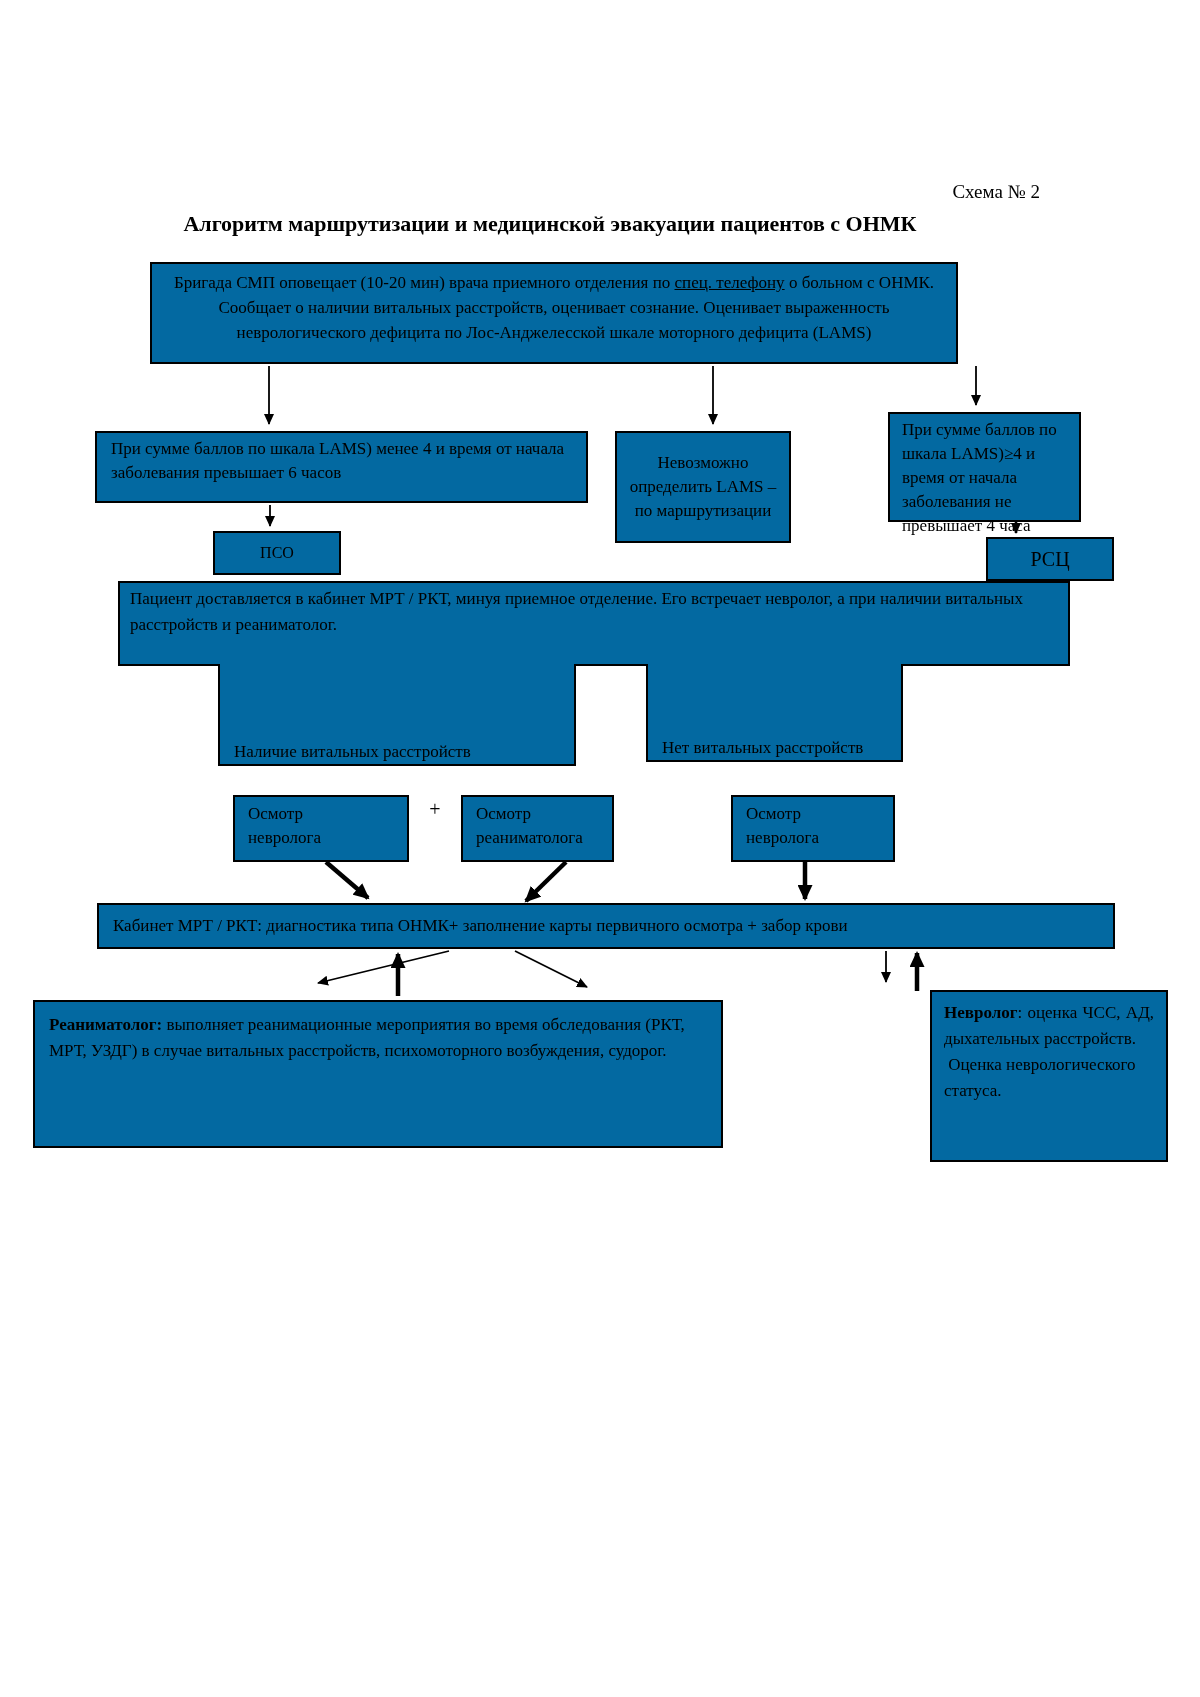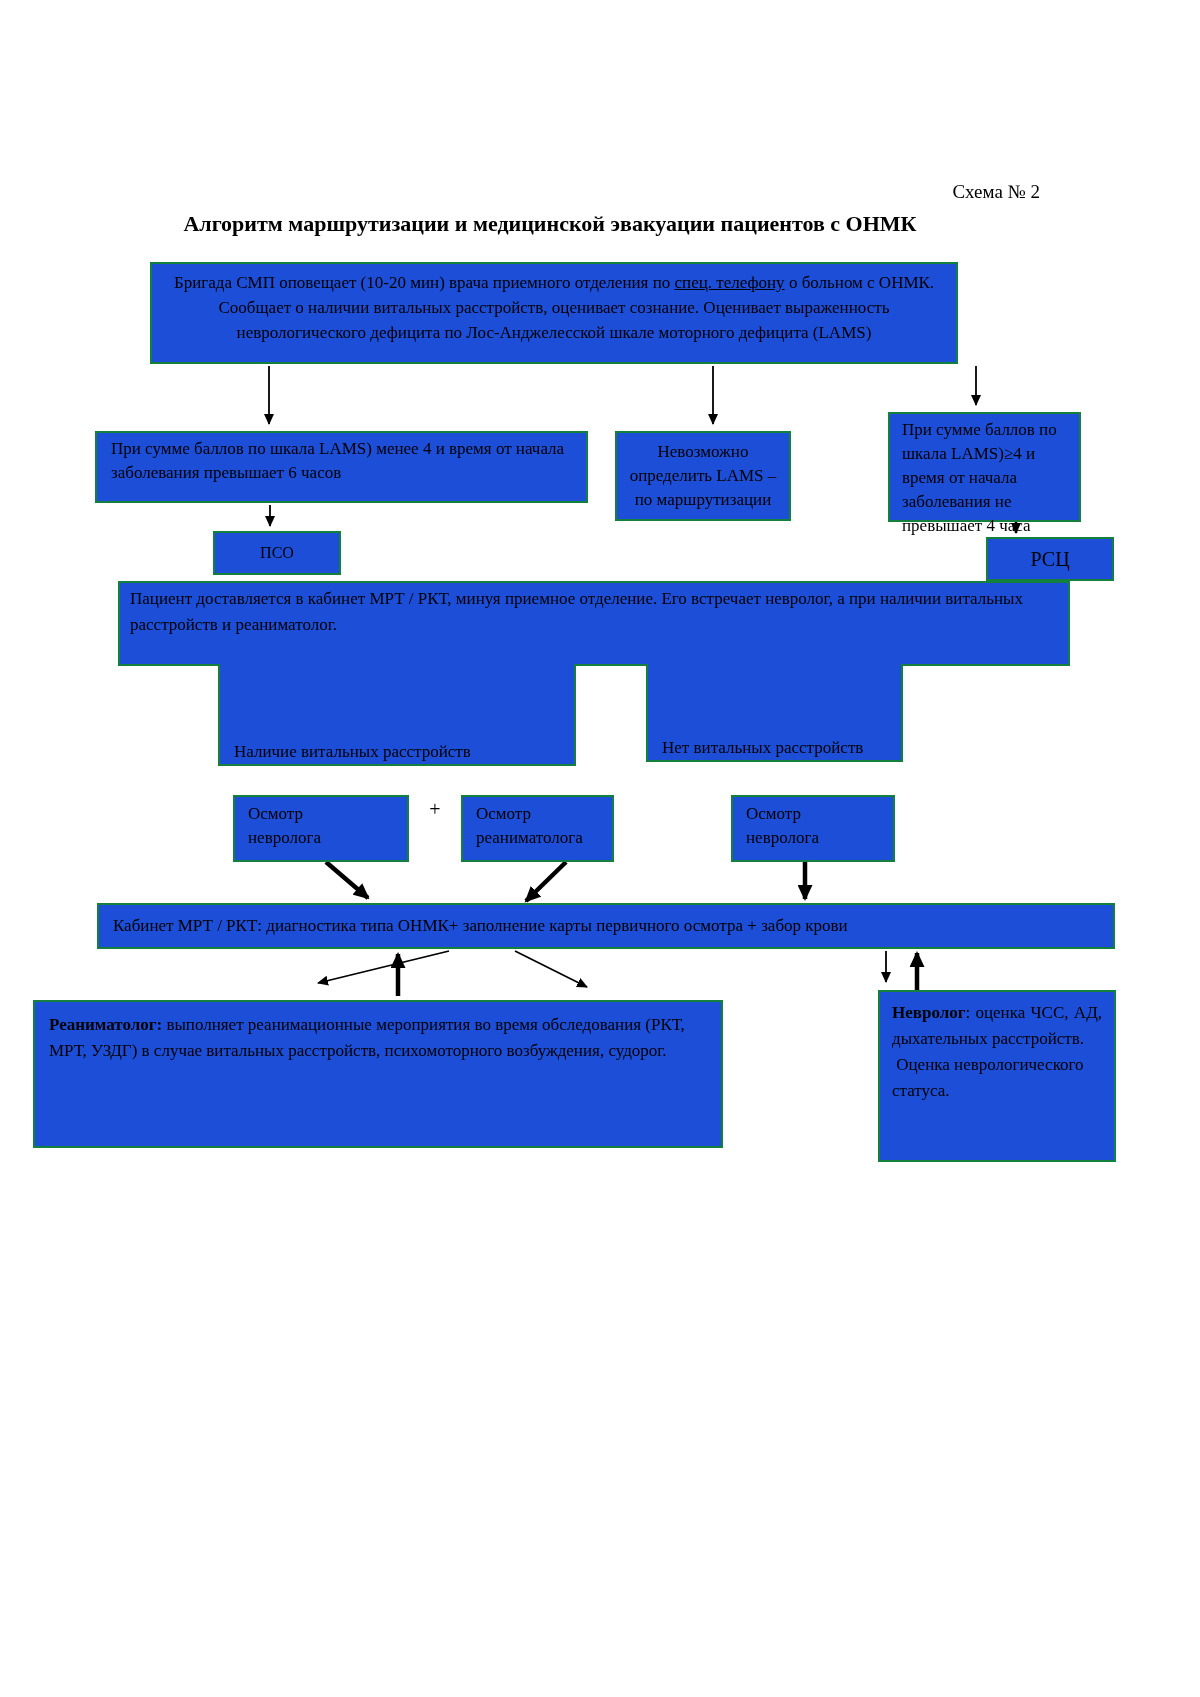--- a/index.html
+++ b/index.html
@@ -3,21 +3,21 @@
 <meta charset="utf-8">
 <style>
   html,body{margin:0;padding:0;background:#ffffff;}
   #page{
     position:relative;width:1200px;height:1697px;background:#ffffff;
     font-family:"Liberation Serif","DejaVu Serif",serif;color:#000;
     overflow:hidden;
   }
   #arrow-layer{position:absolute;left:0;top:0;width:1200px;height:1697px;}
   .box{
-    position:absolute;border:2px solid #15803d;background:#1d4ed8;
+    position:absolute;border:2px solid #000000;background:#0369a1;
     font-size:17px;line-height:24px;box-sizing:border-box;
   }
   .scheme-label{
     position:absolute;top:181px;left:880px;width:160px;
     font-size:19px;text-align:right;
   }
   .main-title{
     position:absolute;top:211px;left:60px;width:980px;
     font-size:22px;font-weight:bold;text-align:center;
   }
@@ -70,21 +70,21 @@
   <div class="main-title">Алгоритм маршрутизации и медицинской эвакуации пациентов с ОНМК</div>
 
   <div class="box" style="left:150px;top:262px;width:808px;height:102px;text-align:center;padding:6px 12px;line-height:25px;">
     <span>Бригада СМП оповещает (10-20 мин) врача приемного отделения по </span><span style="text-decoration:underline;">спец. телефону</span><span> о больном с ОНМК. Сообщает о наличии витальных расстройств, оценивает сознание. Оценивает выраженность неврологического дефицита по Лос-Анджелесской шкале моторного дефицита (LAMS)</span>
   </div>
 
   <div class="box pad" style="left:95px;top:431px;width:493px;height:72px;">
     <span>При сумме баллов по шкала LAMS) менее 4 и время от начала заболевания  превышает 6 часов</span>
   </div>
 
-  <div class="box centered" style="left:615px;top:431px;width:176px;height:90px;padding:2px 8px;">
+  <div class="box centered" style="left:615px;top:431px;width:176px;height:112px;padding:2px 8px;">
     <span>Невозможно определить LAMS – по маршрутизации</span>
   </div>
 
   <div class="box pad" style="left:888px;top:412px;width:193px;height:110px;padding:4px 8px 4px 12px;">
     <span>При сумме баллов по шкала LAMS)≥4 и время от начала заболевания не превышает 4 часа</span>
   </div>
 
   <div class="box centered" style="left:213px;top:531px;width:128px;height:44px;font-size:16px;">
     <span>ПСО</span>
   </div>
@@ -118,18 +118,18 @@
   </div>
 
   <div class="box" style="left:97px;top:903px;width:1018px;height:46px;display:flex;align-items:center;padding:0 10px 0 14px;">
     <span>Кабинет МРТ / РКТ: диагностика типа ОНМК+ заполнение карты первичного осмотра + забор крови</span>
   </div>
 
   <div class="box" style="left:33px;top:1000px;width:690px;height:148px;padding:10px 14px;line-height:26px;">
     <span class="lead-b">Реаниматолог:</span><span> выполняет реанимационные мероприятия во время обследования (РКТ, МРТ, УЗДГ) в случае витальных расстройств, психомоторного возбуждения, судорог.</span>
   </div>
 
-  <div class="box" style="left:878px;top:990px;width:238px;height:172px;padding:8px 12px;line-height:26px;">
+  <div class="box" style="left:930px;top:990px;width:238px;height:172px;padding:8px 12px;line-height:26px;">
     <p class="just"><span class="lead-b">Невролог</span><span>: оценка ЧСС, АД, дыхательных расстройств.</span></p>
     <p class="prewrap"> Оценка неврологического статуса.</p>
   </div>
 
 </div>
 
 </body></html>

